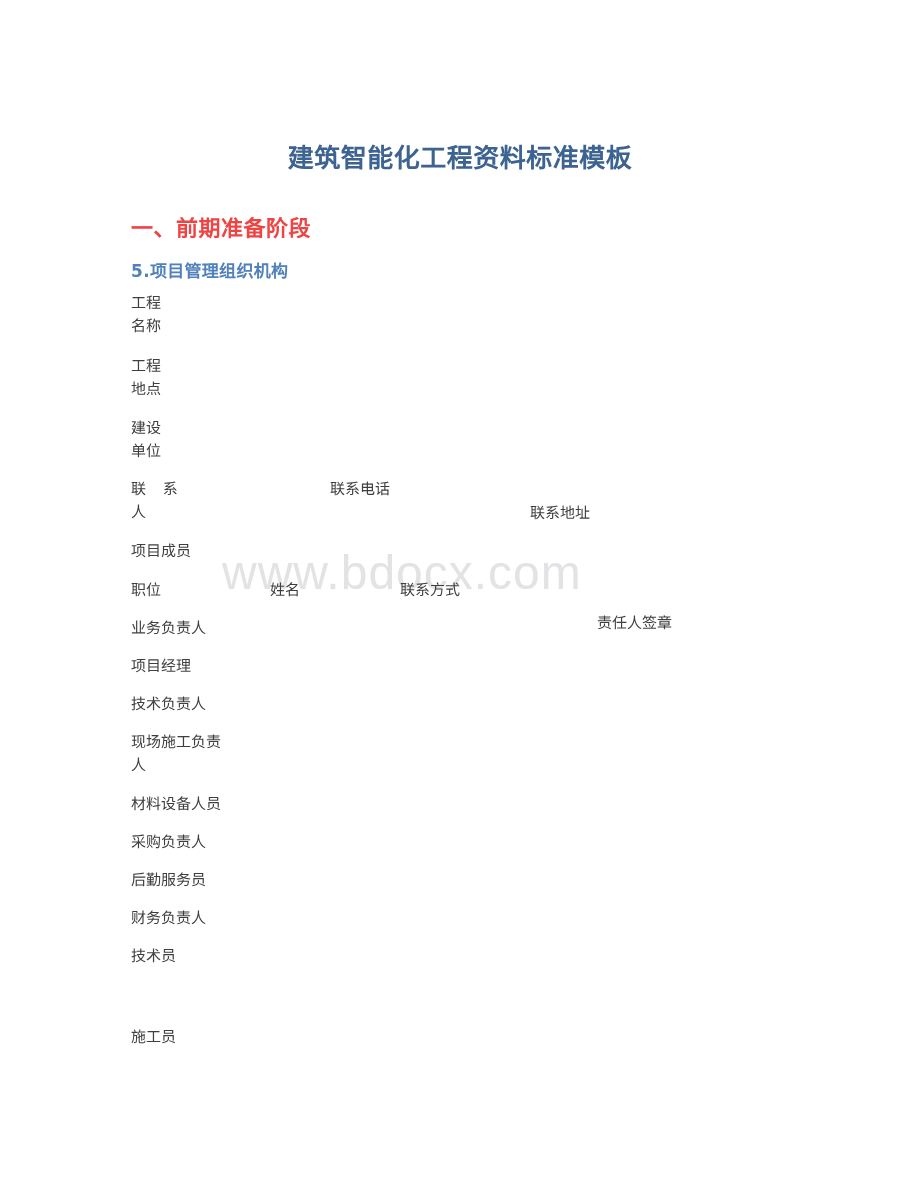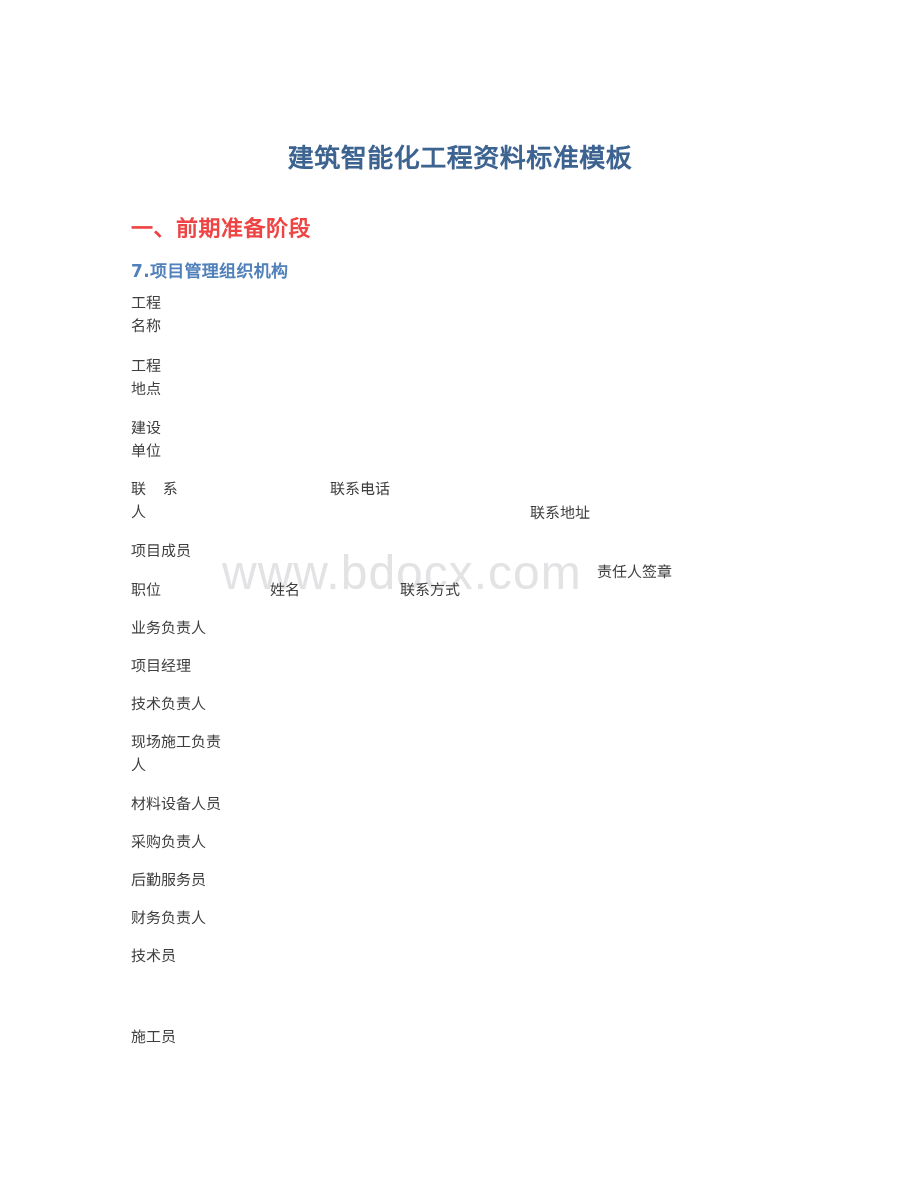--- a/index.html
+++ b/index.html
@@ -127,21 +127,21 @@
 <div class="page">
 
   <div class="watermark">www.bdocx.com</div>
 
   <div class="content">
 
     <div class="doc-title">建筑智能化工程资料标准模板</div>
 
     <div class="h-section">一、前期准备阶段</div>
 
-    <div class="h-sub">7.项目管理组织机构</div>
+    <div class="h-sub">5.项目管理组织机构</div>
 
     <div class="cell col-label" style="top:292px;">工程
 名称</div>
     <div class="cell col-full" style="top:292px;left:270px;"></div>
 
     <div class="cell col-label" style="top:355px;">工程
 地点</div>
     <div class="cell col-full" style="top:355px;left:270px;"></div>
 
     <div class="cell col-label" style="top:417px;">建设
@@ -156,21 +156,21 @@
     <div class="cell" style="top:478px;left:410px;width:110px;"></div>
 
     <div class="cell col-3" style="top:478px;margin-top:24px;">联系地址</div>
     <div class="cell" style="top:478px;left:612px;width:160px;"></div>
 
     <div class="cell col-label-wide" style="top:540px;">项目成员</div>
 
     <div class="cell m-pos" style="top:579px;">职位</div>
     <div class="cell m-name" style="top:579px;">姓名</div>
     <div class="cell m-tel" style="top:579px;">联系方式</div>
-    <div class="cell m-sign" style="top:561px;text-align:right;">责任人签章</div>
+    <div class="cell m-sign" style="top:612px;text-align:right;">责任人签章</div>
 
     <div class="cell m-pos" style="top:617px;width:115px;">业务负责人</div>
     <div class="cell m-name" style="top:617px;width:110px;"></div>
     <div class="cell m-tel" style="top:617px;width:170px;"></div>
     <div class="cell m-sign" style="top:617px;width:150px;"></div>
 
     <div class="cell m-pos" style="top:655px;width:115px;">项目经理</div>
     <div class="cell m-name" style="top:655px;width:110px;"></div>
     <div class="cell m-tel" style="top:655px;width:170px;"></div>
     <div class="cell m-sign" style="top:655px;width:150px;"></div>

